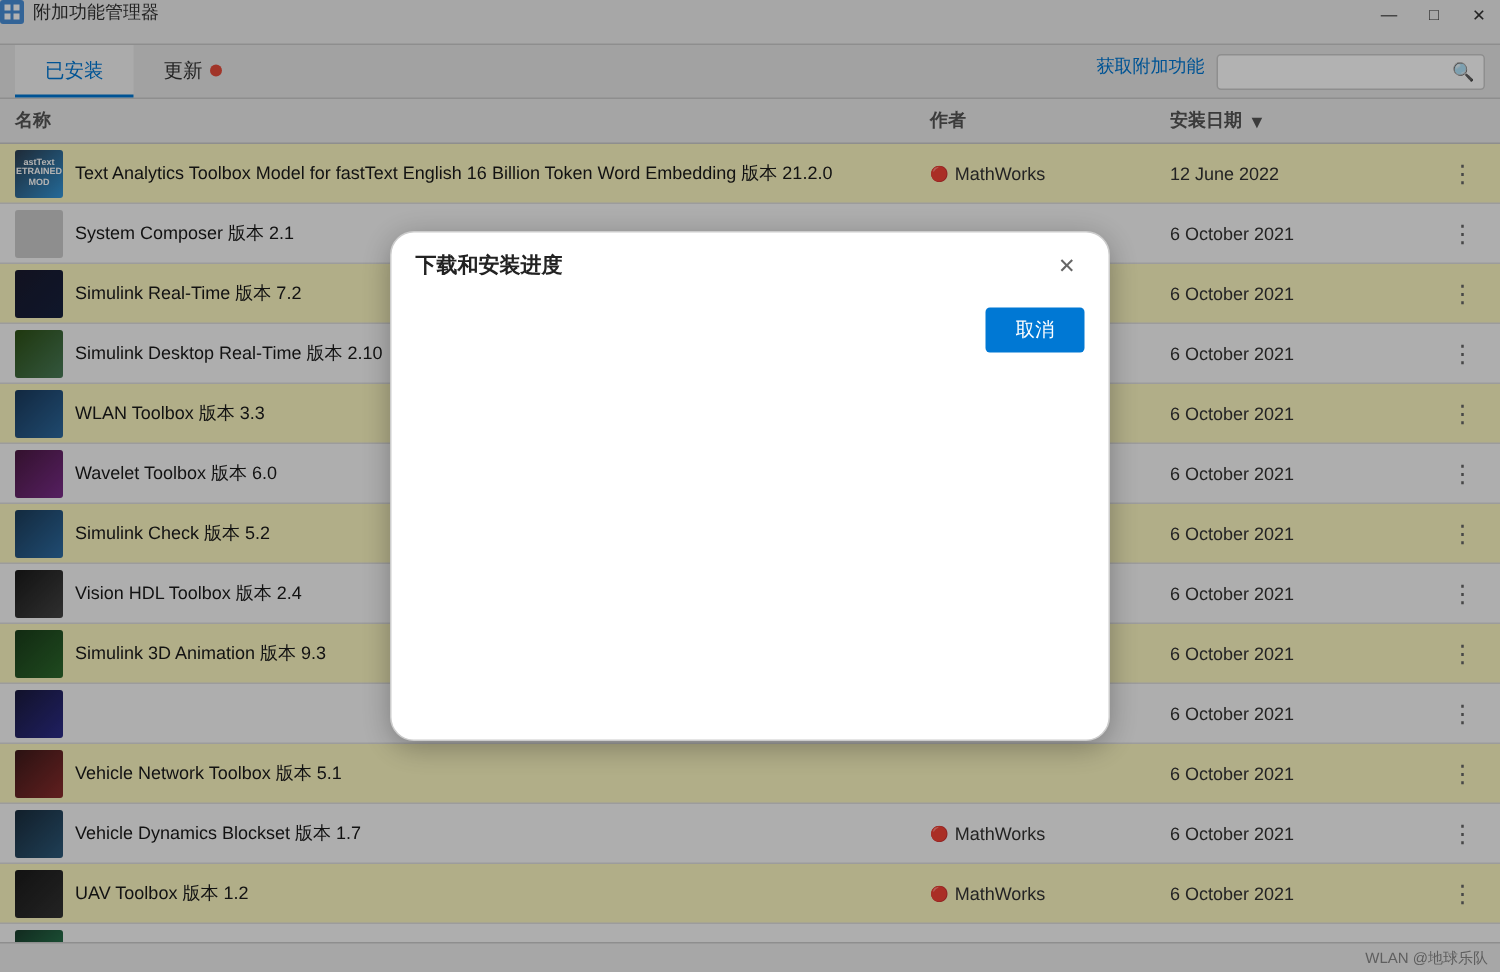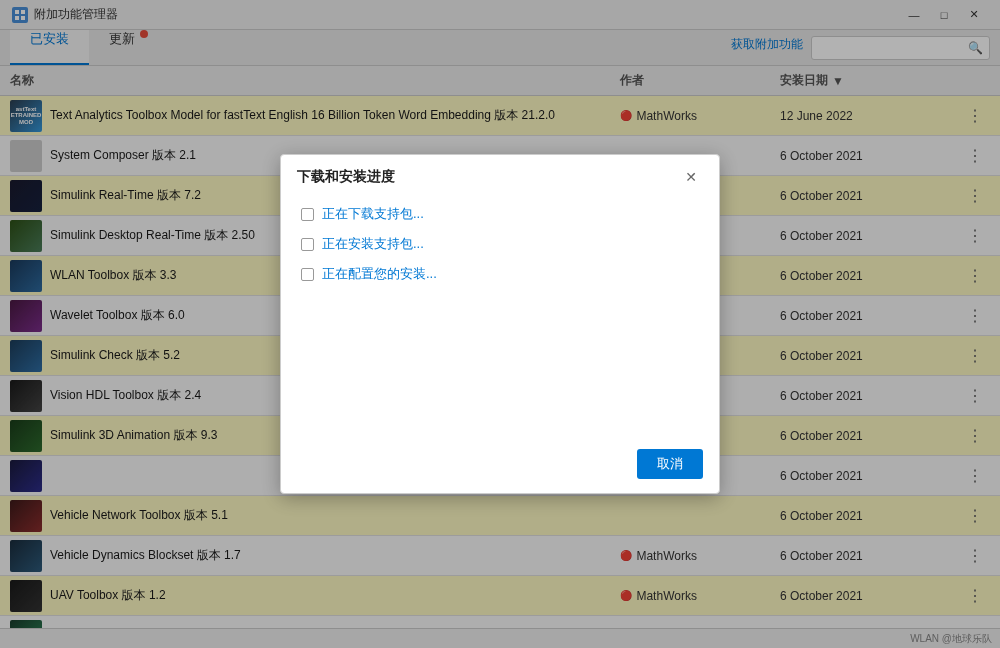--- a/index.html
+++ b/index.html
@@ -11,22 +11,22 @@
       height: 648px;
       overflow: hidden;
       position: relative;
     }
 
     
     .title-bar {
       background: #f0f0f0;
       height: 30px;
       display: flex;
-      align-items: center;
-      padding: 0 12px;
+      align-items: flex-start;
+      padding: 0 0;
       border-bottom: 1px solid #ccc;
       user-select: none;
     }
     .title-bar-icon {
       width: 16px;
       height: 16px;
       margin-right: 6px;
       background: #4a90d9;
       border-radius: 2px;
       display: flex;
@@ -76,21 +76,21 @@
       justify-content: space-between;
     }
     .tabs {
       display: flex;
       height: 100%;
     }
     .tab {
       padding: 0 20px;
       height: 100%;
       display: flex;
-      align-items: flex-start;
+      align-items: center;
       cursor: pointer;
       font-size: 13px;
       color: #333;
       border-bottom: 2px solid transparent;
       position: relative;
     }
     .tab.active {
       background: #f5f5f5;
       border-bottom: 2px solid #0078d4;
       color: #0078d4;
@@ -240,23 +240,23 @@
       z-index: 10;
       display: flex;
       align-items: center;
       justify-content: center;
     }
 
     
     .modal {
       background: white;
       border: 1px solid #ccc;
-      border-radius: 4px;
+      border-radius: 16px;
       box-shadow: 0 4px 20px rgba(0,0,0,0.3);
-      width: 440px;
+      width: 480px;
       min-height: 340px;
       display: flex;
       flex-direction: column;
       position: relative;
     }
     .modal-header {
       padding: 12px 16px 8px 16px;
       display: flex;
       align-items: center;
       justify-content: space-between;
@@ -418,21 +418,21 @@
             <span></span>
           </div>
           <div class="col-date-val">6 October 2021</div>
           <div class="col-actions">
             <button class="more-btn">⋮</button>
           </div>
         </div>
         <div class="table-row">
           <div class="col-name">
             <div class="thumb thumb-simdesktop" style="font-size: 6px; line-height: 1.2; padding: 2px; text-align: center;"></div>
-            <span class="name-text">Simulink Desktop Real-Time 版本 2.50</span>
+            <span class="name-text">Simulink Desktop Real-Time 版本 2.10</span>
           </div>
           <div class="col-author">
             <span></span>
           </div>
           <div class="col-date-val">6 October 2021</div>
           <div class="col-actions">
             <button class="more-btn">⋮</button>
           </div>
         </div>
         <div class="table-row">
@@ -569,33 +569,17 @@
     <span>WLAN @地球乐队</span>
   </div>
 </div>
 
 <div class="modal-overlay">
   <div class="modal">
     <div class="modal-header">
       <span class="modal-title">下载和安装进度</span>
       <button class="modal-close">✕</button>
     </div>
-    <div class="modal-body">
-      <div id="progress-items">
-          <div class="progress-item">
-            <div class="progress-checkbox"></div>
-            <span class="progress-text">正在下载支持包...</span>
-          </div>
-          <div class="progress-item">
-            <div class="progress-checkbox"></div>
-            <span class="progress-text">正在安装支持包...</span>
-          </div>
-          <div class="progress-item">
-            <div class="progress-checkbox"></div>
-            <span class="progress-text">正在配置您的安装...</span>
-          </div>
-        </div>
-    </div>
     <div class="modal-footer">
       <button class="btn-cancel">取消</button>
     </div>
   </div>
 </div>
 
 </body></html>

